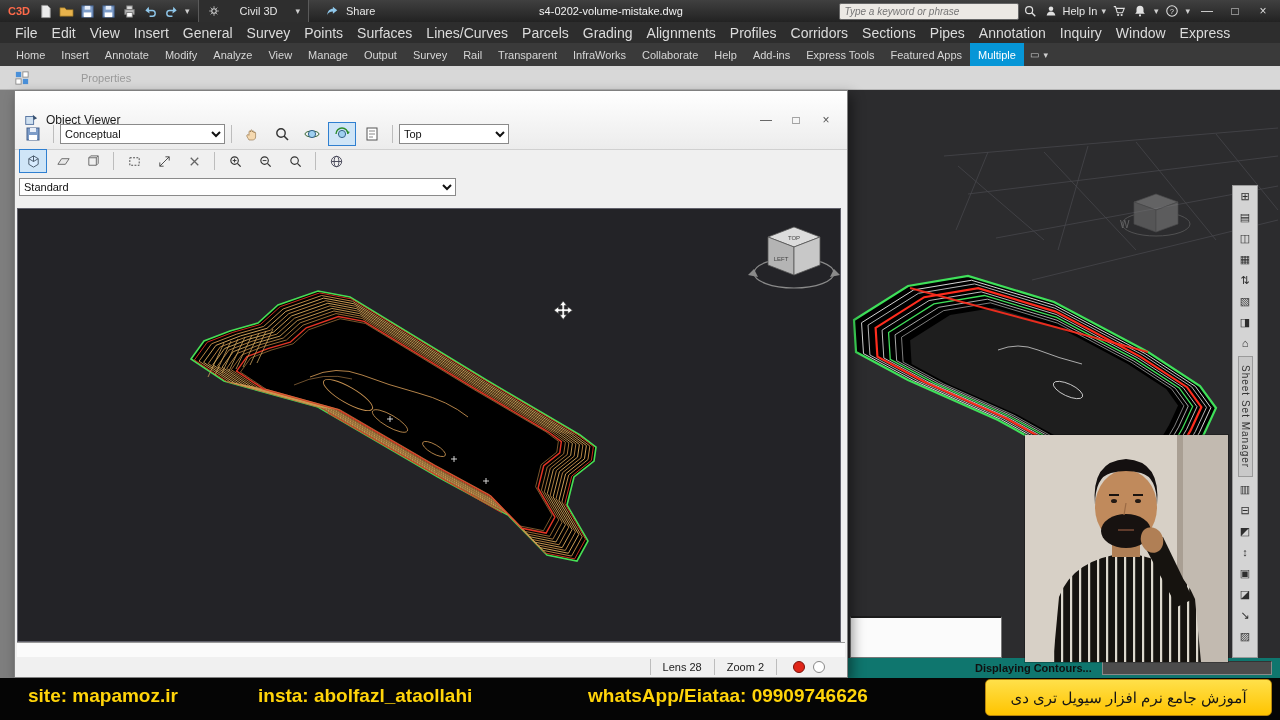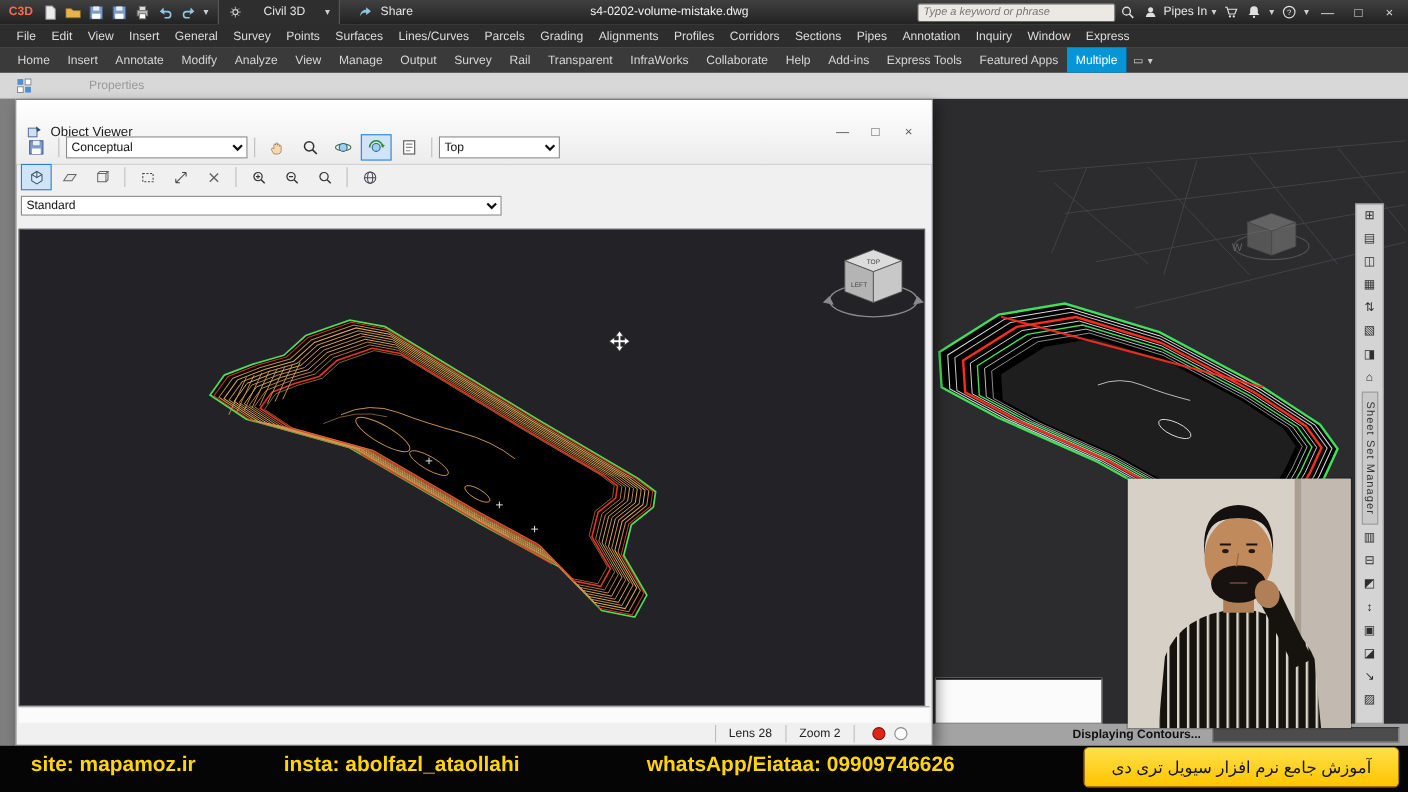--- a/index.html
+++ b/index.html
@@ -11,34 +11,34 @@
   .applogo{font-weight:bold;color:#ff6a4a;font-size:11px;padding:0 4px}
   .caret{font-size:9px;color:#cfcfcf;padding:0 2px}
   .workspace-box{display:flex;align-items:center;gap:16px;border:1px solid #5a5a5a;background:#2e2e2e;height:17px;padding:16px 6px;margin:0 4px}
   .share-box{display:flex;align-items:center;gap:4px;margin:0 8px}
   .fname{flex:1;text-align:center;font-size:11px;color:#f2f2f2;white-space:nowrap;overflow:hidden}
   .search-input{width:168px;height:15px;font-size:10px;font-style:italic;border:1px solid #666;background:#ece9e4;color:#444;padding:0 5px;border-radius:2px}
   .tb-label{color:#e6e6e6}
   .win-ctrl{width:26px;text-align:center;font-size:12px;color:#ddd;flex:none}
   
   .menubar{position:absolute;left:0;top:22px;width:1280px;height:21px;background:#2d2d2d;display:flex;align-items:center;padding:0 8px;box-sizing:border-box;z-index:9}
-  .menu-item{color:#dcdcdc;font-size:11px;padding:0 7px;height:100%;display:flex;align-items:center;white-space:nowrap}
+  .menu-item{color:#dcdcdc;font-size:14px;padding:0 7px;height:100%;display:flex;align-items:center;white-space:nowrap}
   
   .tabs{position:absolute;left:0;top:43px;width:1280px;height:23px;background:#3a3a3a;display:flex;align-items:stretch;padding:0 8px;box-sizing:border-box;z-index:9}
   .tab{color:#d6d6d6;font-size:11px;padding:0 8px;display:flex;align-items:center;white-space:nowrap}
   .tab.active{background:#0696d7;color:#fff}
   .tab-extra{display:flex;align-items:center;color:#ccc;font-size:10px;gap:2px;padding:0 6px}
   
   .props-band{position:absolute;left:0;top:66px;width:1280px;height:24px;background:#d8d8d8;border-bottom:1px solid #b5b5b5;display:flex;align-items:center;gap:6px;padding:0 12px;box-sizing:border-box}
   .props-label{color:#999;font-size:11px;margin-left:44px}
   .left-strip{position:absolute;left:0;top:90px;width:14px;height:588px;background:#7e7e7e}
   
   .canvas{position:absolute;left:848px;top:90px;width:432px;height:568px;background:#2c2c2e;overflow:hidden;z-index:1}
   .cmdbox{position:absolute;left:850px;top:616px;width:152px;height:42px;background:#fbfbfb;border:1px solid #777;border-top:2px solid #1c1c1c;box-sizing:border-box;z-index:2}
-  .statusstrip{position:absolute;left:848px;top:658px;width:432px;height:20px;background:#a3a3a3;display:flex;align-items:center;font-size:11px;color:#101010;z-index:2}
+  .statusstrip{position:absolute;left:848px;top:658px;width:432px;height:20px;background:#0f766e;display:flex;align-items:center;font-size:11px;color:#101010;z-index:2}
   .status-msg{margin-left:127px;white-space:nowrap;font-weight:bold;font-size:11px}
   .status-recess{flex:1;height:12px;margin:0 8px 0 10px;background:#4c4c4c;border:1px solid #8a8a8a;border-top-color:#333}
   
   .sidestrip{position:absolute;left:1232px;top:185px;width:26px;height:473px;background:#d4d4d4;border:1px solid #9a9a9a;box-sizing:border-box;display:flex;flex-direction:column;align-items:center;z-index:3}
   .side-icon{width:24px;height:21px;line-height:21px;text-align:center;font-size:11px;color:#2e2e2e;flex:none}
   .ssm-tab{writing-mode:vertical-rl;font-size:10px;color:#333;background:#c9c9c9;border:1px solid #9a9a9a;padding:8px 1px;margin:2px 0;letter-spacing:1px;flex:none}
   
   .webcam{position:absolute;left:1025px;top:435px;width:203px;height:227px;z-index:6;box-shadow:0 0 0 1px rgba(0,0,0,.25)}
   
   .dialog{position:absolute;left:14px;top:90px;width:834px;height:588px;background:#f0f0f0;border:1px solid #808080;box-shadow:4px 5px 12px rgba(0,0,0,.45);box-sizing:border-box;z-index:5}
@@ -140,21 +140,21 @@
           <circle cx="7" cy="7" r="4" fill="none" stroke="#e0e0e0" stroke-width="1.4"></circle>
           <line x1="10" y1="10" x2="14" y2="14" stroke="#e0e0e0" stroke-width="1.6"></line>
         </svg>
       </span>
     <span class="qicon">
         <svg width="14" height="14" viewBox="0 0 16 16">
           <circle cx="8" cy="5.5" r="2.6" fill="#e0e0e0"></circle>
           <path d="M3 13c.5-3 2.5-4.5 5-4.5s4.5 1.5 5 4.5z" fill="#e0e0e0"></path>
         </svg>
       </span>
-    <span class="tb-label">Pipes In</span>
+    <span class="tb-label">Help In</span>
     <span class="caret">▾</span>
     <span class="qicon">
         <svg width="14" height="14" viewBox="0 0 16 16">
           <path d="M2 3h2l2 7h6l2-5H5" fill="none" stroke="#e0e0e0" stroke-width="1.2"></path>
           <circle cx="7" cy="12.5" r="1.2" fill="#e0e0e0"></circle>
           <circle cx="11" cy="12.5" r="1.2" fill="#e0e0e0"></circle>
         </svg>
       </span>
     <span class="qicon">
         <svg width="14" height="14" viewBox="0 0 16 16">

